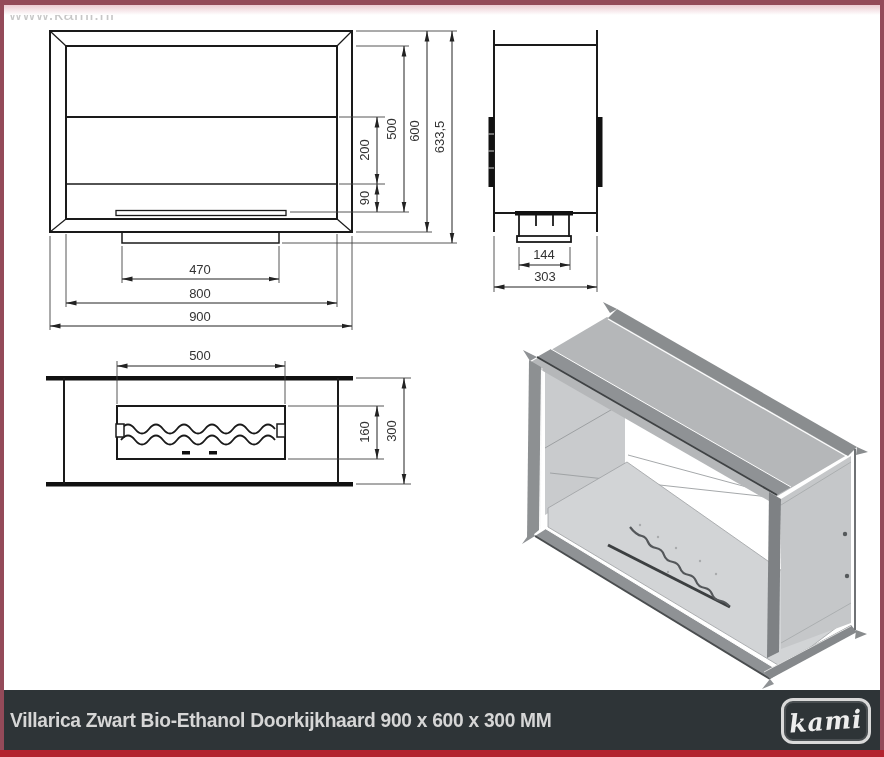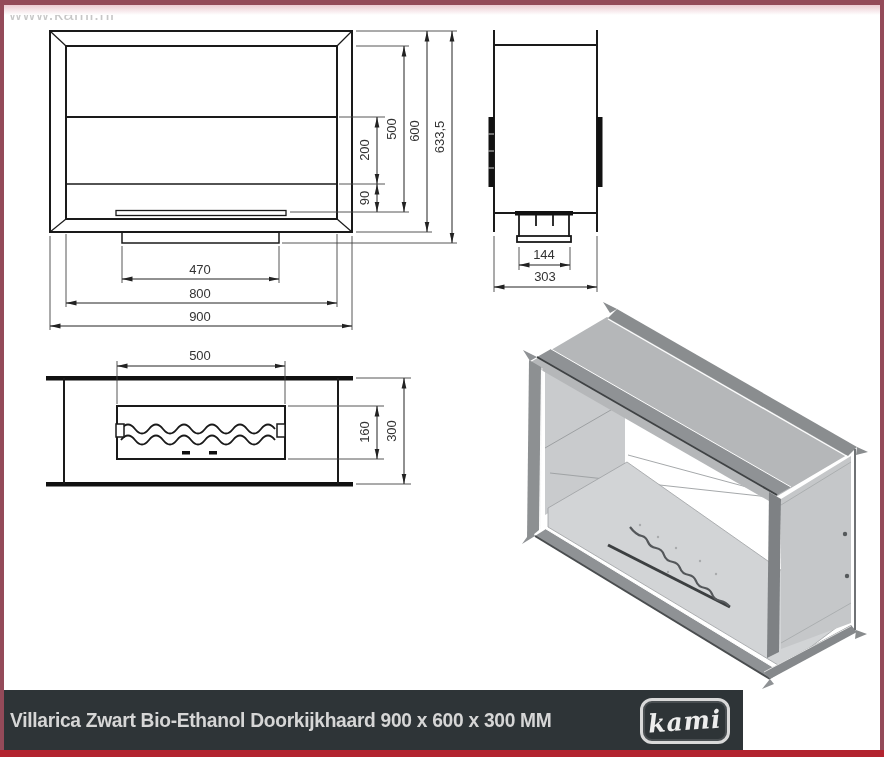--- a/index.html
+++ b/index.html
@@ -6,21 +6,21 @@
   .page{position:relative;width:884px;height:757px;background:#fff;overflow:hidden;
         font-family:"Liberation Sans",sans-serif;}
   .border-top{position:absolute;left:0;top:0;width:884px;height:5px;background:#944a59;z-index:30;}
   .border-fade{position:absolute;left:0;top:5px;width:884px;height:10px;
         background:linear-gradient(#eccad2,#ffffff);z-index:29;}
   .border-left{position:absolute;left:0;top:0;width:4px;height:757px;background:#944a59;z-index:30;}
   .border-right{position:absolute;right:0;top:0;width:4px;height:757px;background:#944a59;z-index:30;}
   .watermark{position:absolute;left:9px;top:4px;font-size:18px;color:#c7c7c7;
         letter-spacing:.5px;z-index:5;}
   .drawing{position:absolute;left:0;top:0;z-index:4;}
-  .footer{position:absolute;left:0;top:690px;width:743px;height:60px;background:#2e3437;
+  .footer{position:absolute;left:0;top:690px;width:884px;height:60px;background:#2e3437;
         z-index:20;display:flex;align-items:center;}
   .footer-title{color:#d6d6d6;font-size:20px;font-weight:bold;margin-left:10px;
         letter-spacing:-0.3px;transform:scaleX(.96);transform-origin:left center;white-space:nowrap;}
   .logo{position:absolute;right:13px;top:8px;width:84px;height:40px;border:3px solid #d9d9d9;
         border-radius:12px;box-shadow:0 0 0 2px #4a4f52 inset;display:flex;align-items:center;
         justify-content:center;background:#2e3437;}
   .logo span{color:#ededed;font-family:"DejaVu Serif",serif;font-style:italic;font-weight:bold;
         font-size:25px;transform:rotate(-4deg);letter-spacing:1px;line-height:1;}
   .bottom-strip{position:absolute;left:0;top:750px;width:884px;height:7px;background:#b2242f;z-index:31;}
   svg text{font-family:"Liberation Sans",sans-serif;font-size:13px;fill:#333;}

